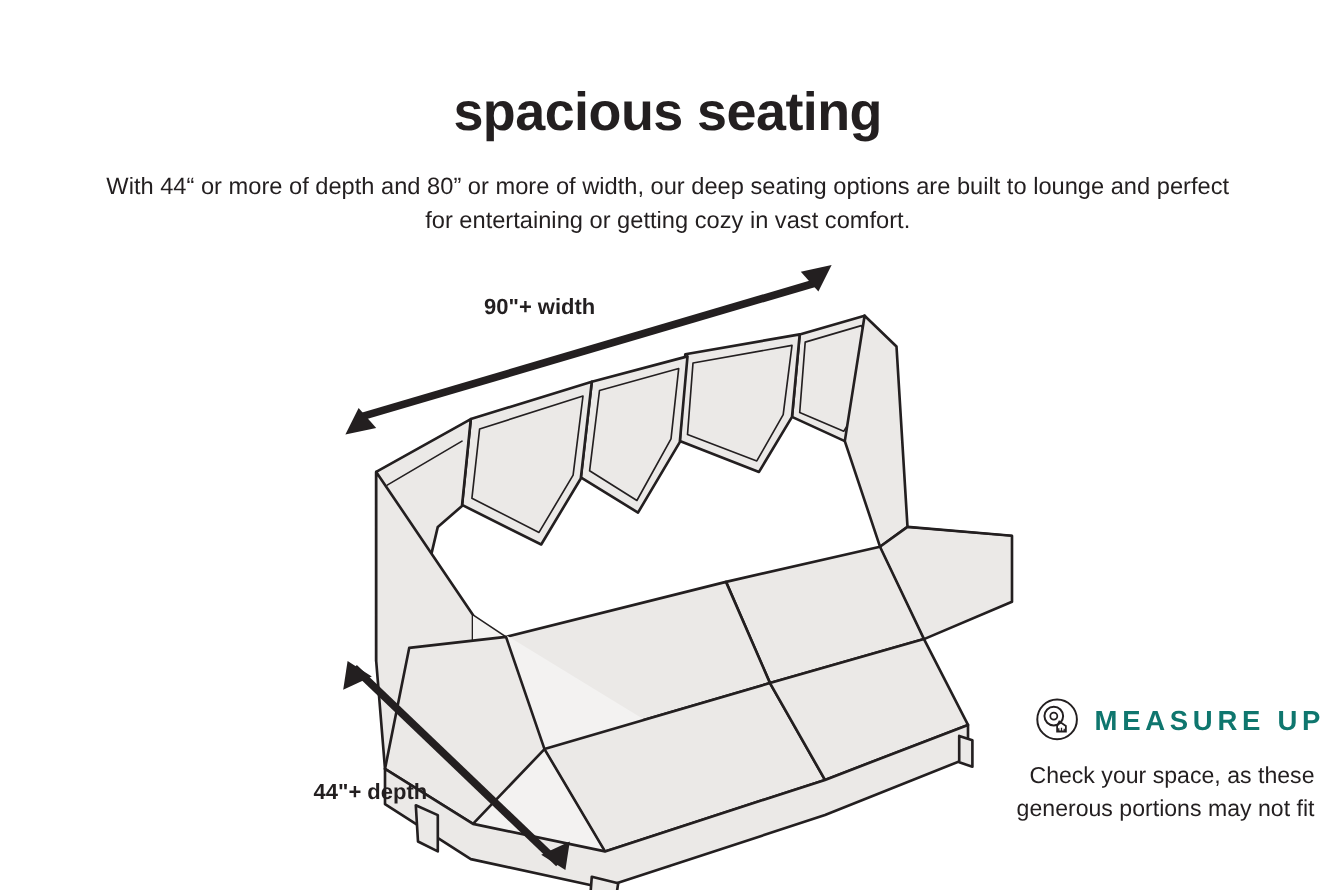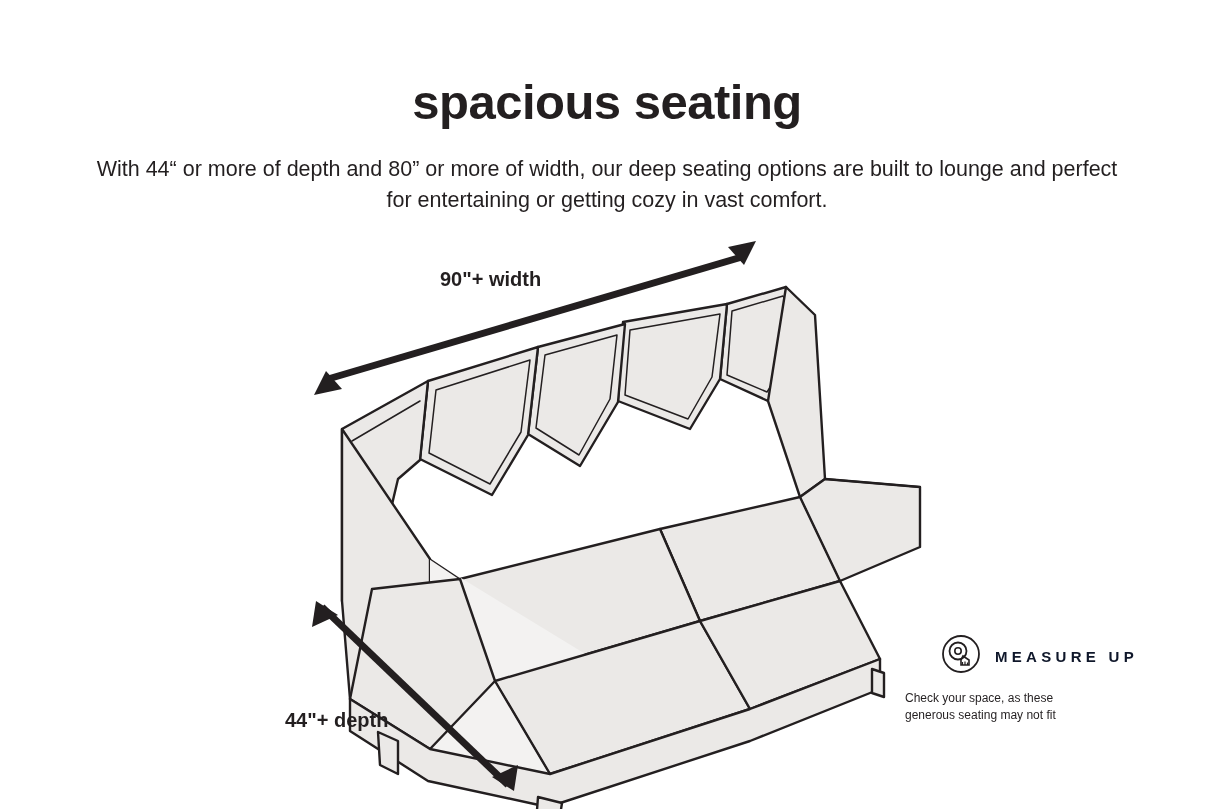--- a/index.html
+++ b/index.html
@@ -84,30 +84,30 @@
     width: 290px;
   }
   #measure-up-head {
     display: flex;
     align-items: center;
     justify-content: flex-start;
     gap: 14px;
     padding-left: 36px;
   }
   #measure-up-title {
-    font-size: 15px;
+    font-size: 25px;
     font-weight: bold;
     letter-spacing: 4.3px;
-    color: #0f172a;
+    color: #0f766e;
     white-space: nowrap;
   }
   #measure-up-text {
     margin-top: 12px;
-    text-align: left;
-    font-size: 12px;
+    text-align: right;
+    font-size: 21px;
     line-height: 1.45;
     color: #231f20;
   }
   .mu-line { display: block; }
 </style>
 </head>
 <body>
 
 <div id="page">
 
@@ -192,17 +192,17 @@
           <circle cx="17" cy="17" r="8.5" fill="none" stroke="#231f20" stroke-width="1.8"></circle>
           <circle cx="17" cy="17" r="3.2" fill="none" stroke="#231f20" stroke-width="1.6"></circle>
           <path d="M22,22 L28,26 L28,31 L20,31 L20,26 Z" fill="none" stroke="#231f20" stroke-width="1.6"></path>
           <path d="M21.5,28 L21.5,31 M24,27.5 L24,31 M26.5,28.5 L26.5,31" stroke="#231f20" stroke-width="1.2"></path>
         </svg>
       </span>
       <span id="measure-up-title">MEASURE UP</span>
     </div>
     <div id="measure-up-text">
       <span class="mu-line">Check your space, as these</span>
-      <span class="mu-line">generous seating may not fit</span>
+      <span class="mu-line">generous portions may not fit</span>
     </div>
   </div>
 
 </div>
 
 </body></html>

